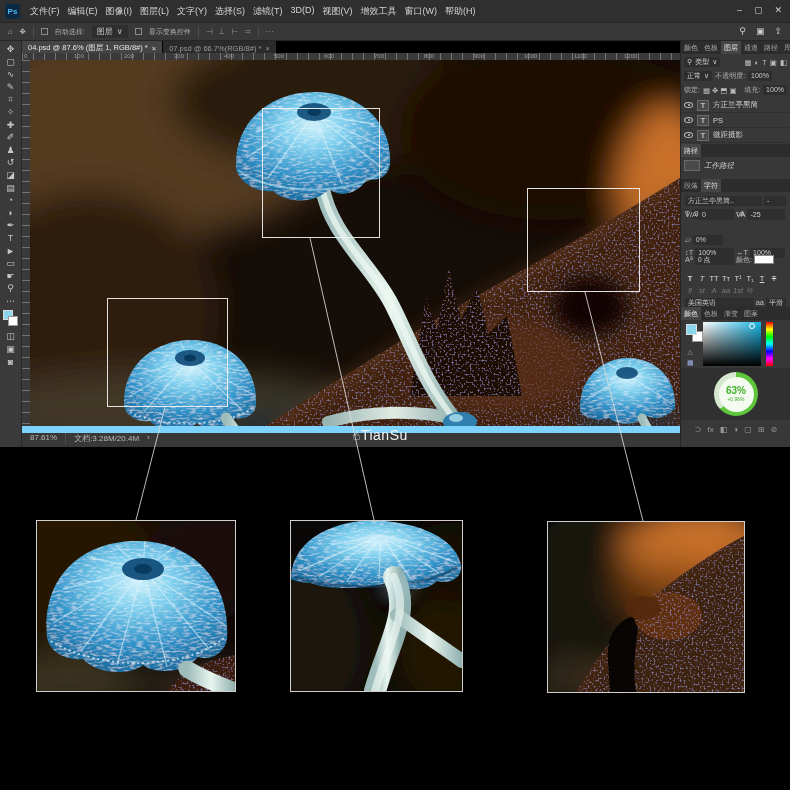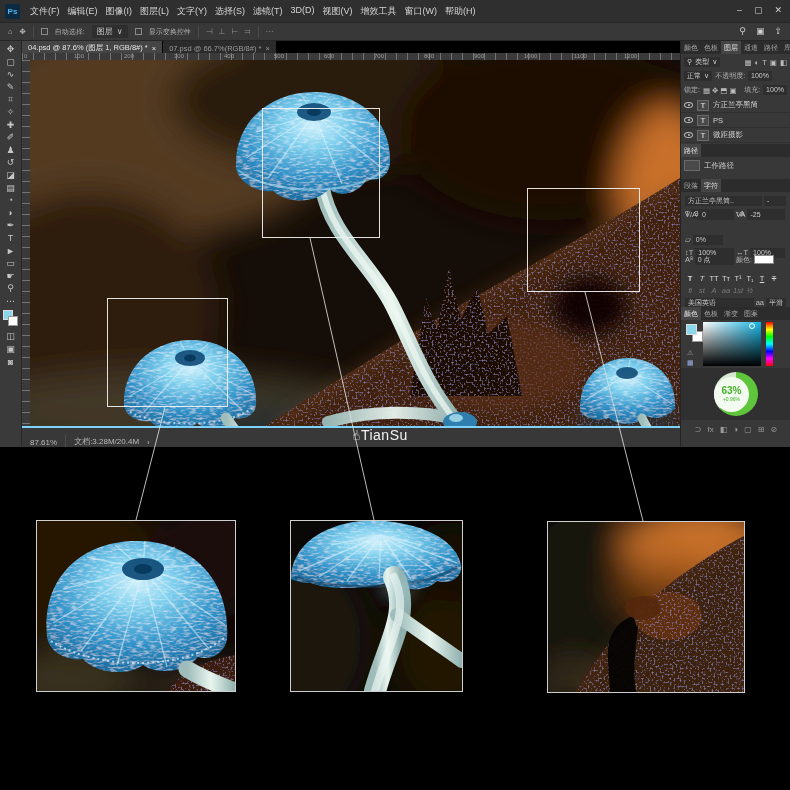--- a/index.html
+++ b/index.html
@@ -33,21 +33,21 @@
 .toolbar{position:absolute;left:0;top:41px;width:22px;height:406px;background:#3a3a3a;
   border-right:1px solid #282828;display:flex;flex-direction:column;align-items:center;padding-top:2px}
 .tool{font-size:9px;line-height:12.6px;height:12.6px;color:#c6c6c6}
 .swatches{position:relative;width:16px;height:18px;margin-top:3px}
 .fgsw{position:absolute;left:0;top:0;width:10px;height:10px;border:1px solid #ddd}
 .bgsw{position:absolute;left:5px;top:6px;width:10px;height:10px;border:1px solid #999;background:#fff}
 
 .canvas{position:absolute;left:30px;top:60px;width:650px;height:366px;background:#000;overflow:hidden}
 .selbox{position:absolute;border:1px solid rgba(243,243,243,.92)}
 .statusbar{position:absolute;left:22px;top:426px;width:658px;height:21px;background:#383838;
-  border-top:2px solid #7dd3fc;display:flex;align-items:flex-end;gap:8px;padding-left:8px;
+  border-top:7px solid #7dd3fc;display:flex;align-items:flex-start;gap:8px;padding-left:8px;
   font-size:8px;color:#b9b9b9}
 .wm{position:absolute;left:352px;top:427px;display:flex;align-items:center;color:#f2f2f2;z-index:5}
 .wm-hand{font-size:13px;transform:rotate(-14deg);margin-right:1px}
 .wm-text{font-size:14px;letter-spacing:.5px}
 
 .dock{position:absolute;left:680px;top:41px;width:110px;height:406px;background:#383838;
   border-left:1px solid #242424;font-size:7.5px;color:#c6c6c6}
 .ptabs{position:absolute;left:0;width:110px;height:13px;background:#2c2c2c;display:flex;overflow:hidden}
 .ptab{padding:0 3px;line-height:13px;font-size:7px;color:#a6a6a6;white-space:nowrap}
 .ptab.active{background:#454545;color:#e4e4e4}
@@ -73,21 +73,21 @@
 .cmark{position:absolute;left:68px;top:282px;width:6px;height:6px;border:1px solid #fff;border-radius:50%}
 .huebar{position:absolute;left:85px;top:281px;width:7px;height:44px;
   background:linear-gradient(180deg,#f00 0%,#ff0 17%,#0f0 33%,#0ff 50%,#00f 67%,#f0f 83%,#f00 100%)}
 .minifg{position:absolute;left:5px;top:283px;width:11px;height:11px;border:1px solid #ddd;z-index:2}
 .minibg{position:absolute;left:11px;top:290px;width:11px;height:11px;border:1px solid #999;background:#fff}
 .warn{position:absolute;left:6px;top:308px;font-size:7px;color:#a0a0a0}
 .cube{position:absolute;left:6px;top:318px;font-size:7px;color:#9ad}
 .badgewrap{position:absolute;left:0;top:327px;width:110px;height:52px;background:#303030;
   display:flex;align-items:center;justify-content:center}
 .badge{width:44px;height:44px;border-radius:50%;background:conic-gradient(#5fc63c 0 227deg,#d7e8d0 227deg 360deg);
-  display:flex;align-items:center;justify-content:flex-start}
+  display:flex;align-items:center;justify-content:center}
 .badge-in{width:35px;height:35px;border-radius:50%;background:#f3faf0;display:flex;flex-direction:column;
   align-items:center;justify-content:center;color:#46b12a}
 .badge-val{font-size:10px;font-weight:bold;line-height:10px}
 .badge-sub{font-size:5px;line-height:6px}
 .dockicons{position:absolute;left:0;top:384px;width:110px;display:flex;justify-content:center;gap:6px;
   font-size:8px;color:#9a9a9a}
 
 .crop{position:absolute;border:1px solid #cfcfcf;overflow:hidden;background:#000}
 .overlay{position:absolute;left:0;top:0;z-index:6;pointer-events:none}
 </style>
@@ -377,21 +377,21 @@
         <span class="eyeball"></span>
         <span class="lthumb">T</span>
         <span class="lname">微距摄影</span>
       </div>
     </div>
   <div class="ptabs" style="top:103px">
     <span class="ptab active">路径</span>
   </div>
   <div class="layer" style="top:117px;border-bottom:none">
     <span class="lthumb" style="width:16px"></span>
-    <span class="lname" style="">工作路径</span>
+    <span class="lname" style="font-style:italic">工作路径</span>
   </div>
 
   <div class="ptabs" style="top:138px">
     <span class="ptab">段落</span>
     <span class="ptab active">字符</span>
   </div>
   <div class="crow" style="top:154px">
     <span class="field grow">
       <span>方正兰亭黑简..</span>
     </span>

